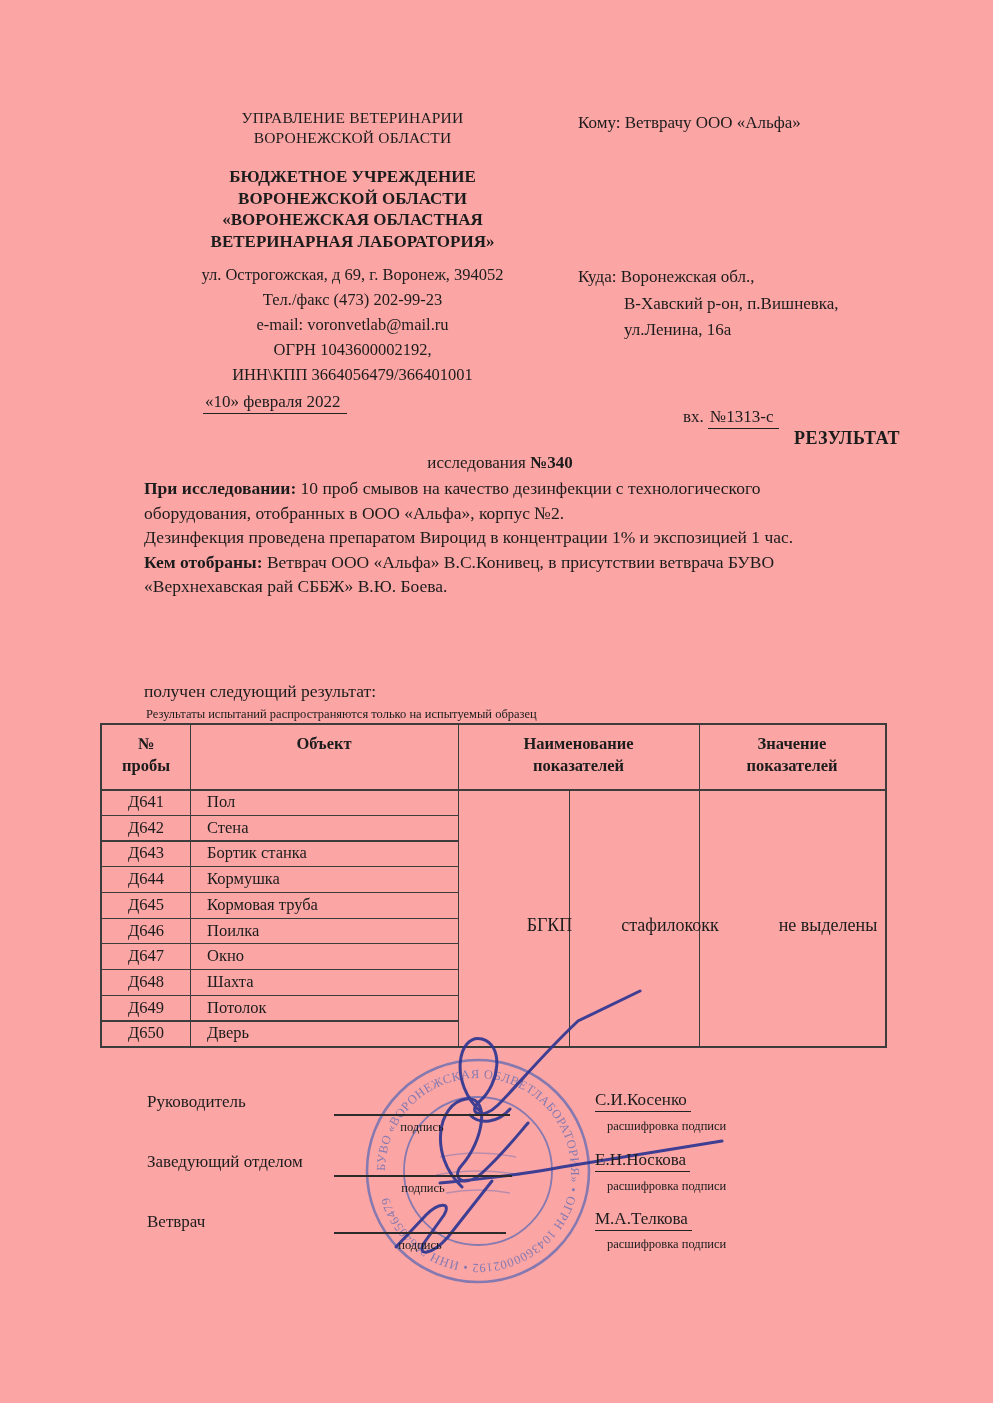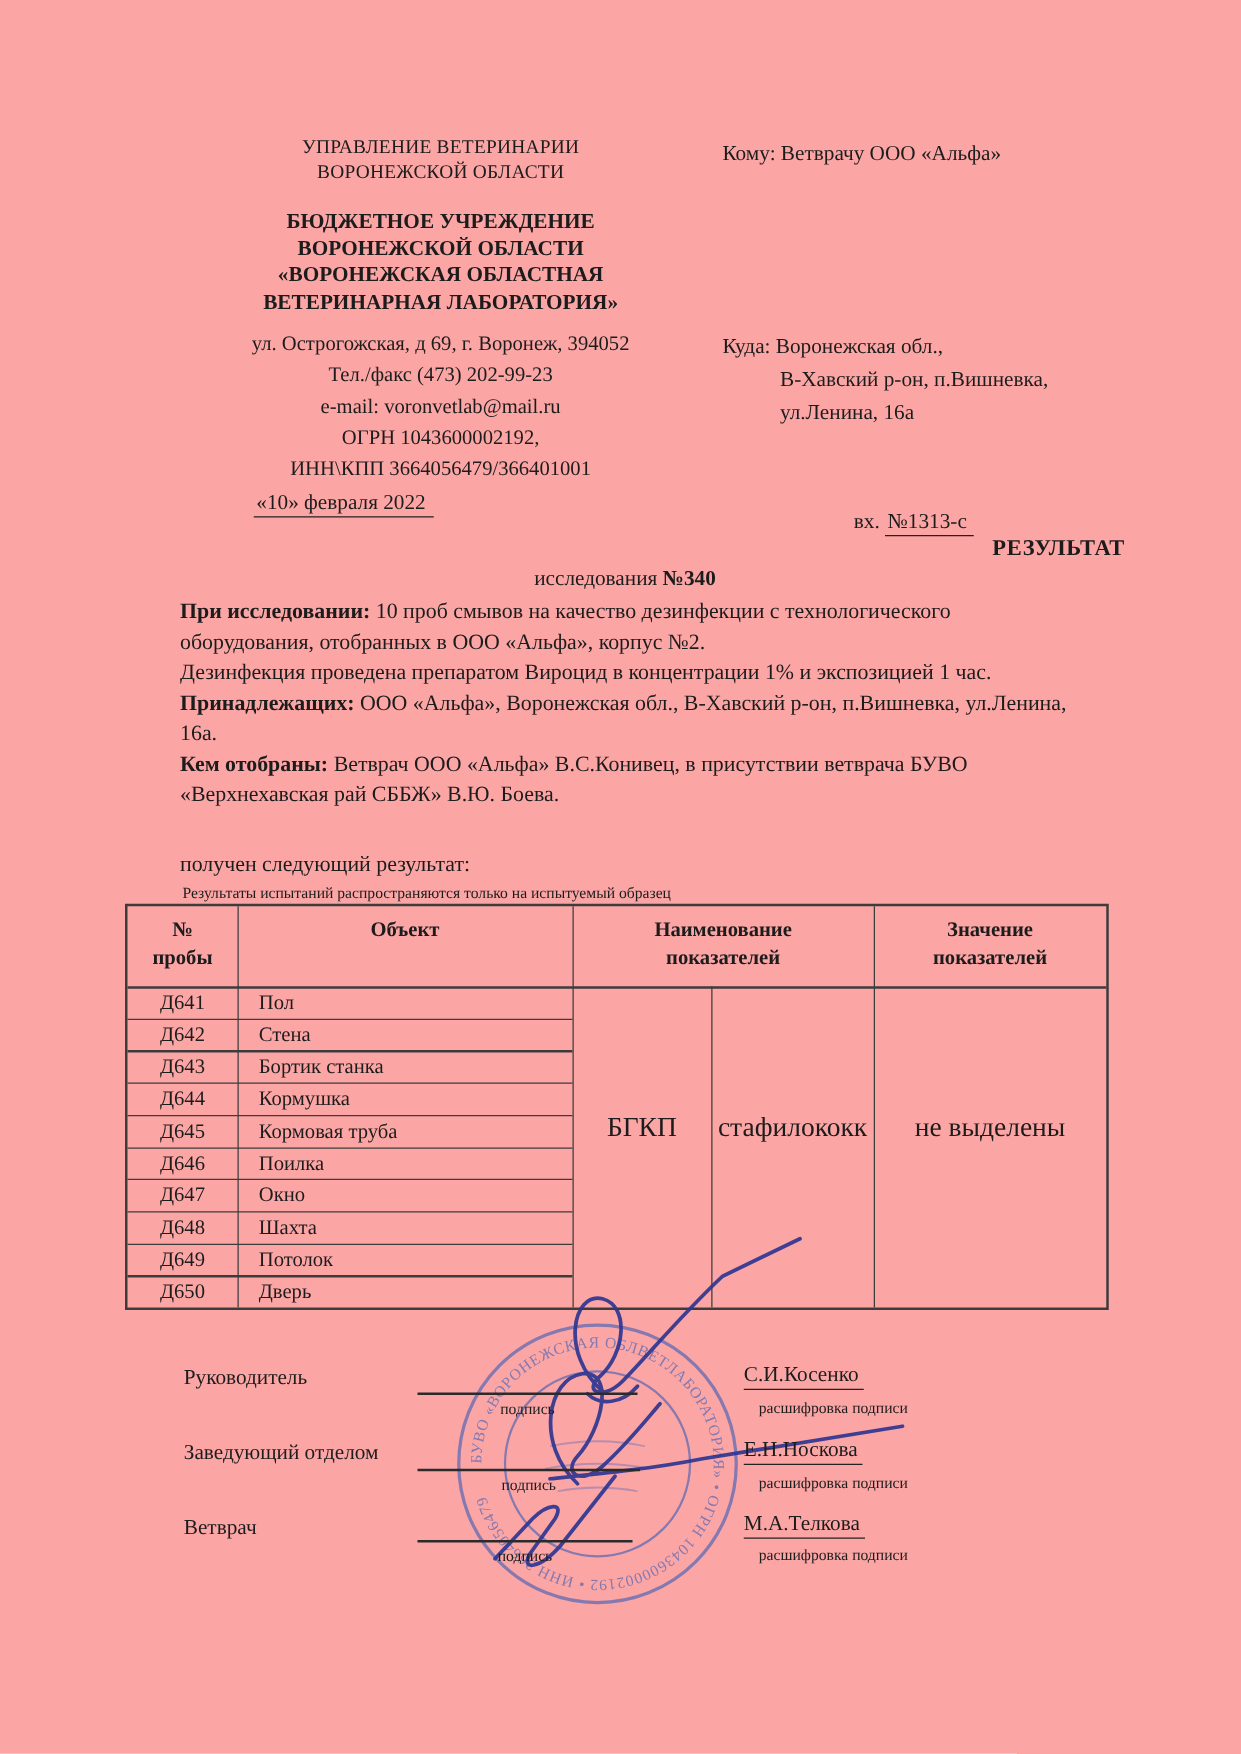--- a/index.html
+++ b/index.html
@@ -26,21 +26,21 @@
   .result-intro{left:144px;top:681px;font-size:17.5px;}
   .disclaimer{left:146px;top:707px;font-size:12.5px;}
   
   .rtable{left:100px;top:723px;width:783px;height:321px;border:2px solid #3c3c3c;}
   .vline,.hline{position:absolute;background:#3c3c3c;}
   .vline{width:1.4px;}
   .hline{height:1.3px;}
   .th{position:absolute;font-size:16.5px;font-weight:bold;text-align:center;line-height:22px;}
   .cell-no{position:absolute;left:0;width:88px;text-align:center;font-size:16.5px;line-height:25.7px;height:25.7px;}
   .cell-obj{position:absolute;left:105px;font-size:16.5px;line-height:25.7px;height:25.7px;}
-  .merged{position:absolute;top:48px;height:257px;display:flex;align-items:center;justify-content:center;font-size:22px;}
+  .merged{position:absolute;top:72px;height:257px;display:flex;align-items:center;justify-content:center;font-size:18px;padding-left:36px;}
   
   .sig-role{position:absolute;left:147px;font-size:17px;}
   .sig-line{position:absolute;border-bottom:2px solid #2b2b2b;height:0;}
   .sig-caption{position:absolute;font-size:12.5px;text-align:center;}
   .sig-name{position:absolute;left:595px;font-size:17px;}
   .sig-name span{border-bottom:1.5px solid #222;padding:0 4px 1px 0;display:inline-block;}
   .sig-decipher{position:absolute;left:595px;font-size:12.5px;margin-left:12px;}
   .stamp-svg{position:absolute;left:358px;top:1049px;opacity:.82;}
   .ink-svg{position:absolute;left:330px;top:975px;}
 </style>
@@ -85,21 +85,20 @@
   </div>
 
   <div class="abs doc-title">РЕЗУЛЬТАТ</div>
   <div class="abs doc-subtitle">
     <span>исследования </span><span class="b">№340</span>
   </div>
 
   <div class="abs paragraphs">
     <p><span class="b">При исследовании:</span><span> 10 проб смывов на качество дезинфекции с технологического оборудования, отобранных в ООО «Альфа», корпус №2.</span></p>
     <p><span class="b"></span><span>Дезинфекция проведена препаратом Вироцид в концентрации 1% и экспозицией 1 час.</span></p>
-    <p><span class="b">Принадлежащих:</span><span> ООО «Альфа», Воронежская обл., В-Хавский р-он, п.Вишневка, ул.Ленина, 16а.</span></p>
     <p><span class="b">Кем отобраны:</span><span> Ветврач ООО «Альфа» В.С.Конивец, в присутствии ветврача БУВО «Верхнехавская рай СББЖ»  В.Ю. Боева.</span></p>
   </div>
 
   <div class="abs result-intro">получен следующий результат:</div>
   <div class="abs disclaimer">Результаты испытаний распространяются только на испытуемый образец</div>
 
   <div class="abs rtable">
 
     <div class="vline" style="left:88px;top:0;height:321px;"></div>
     <div class="vline" style="left:356px;top:0;height:321px;"></div>

